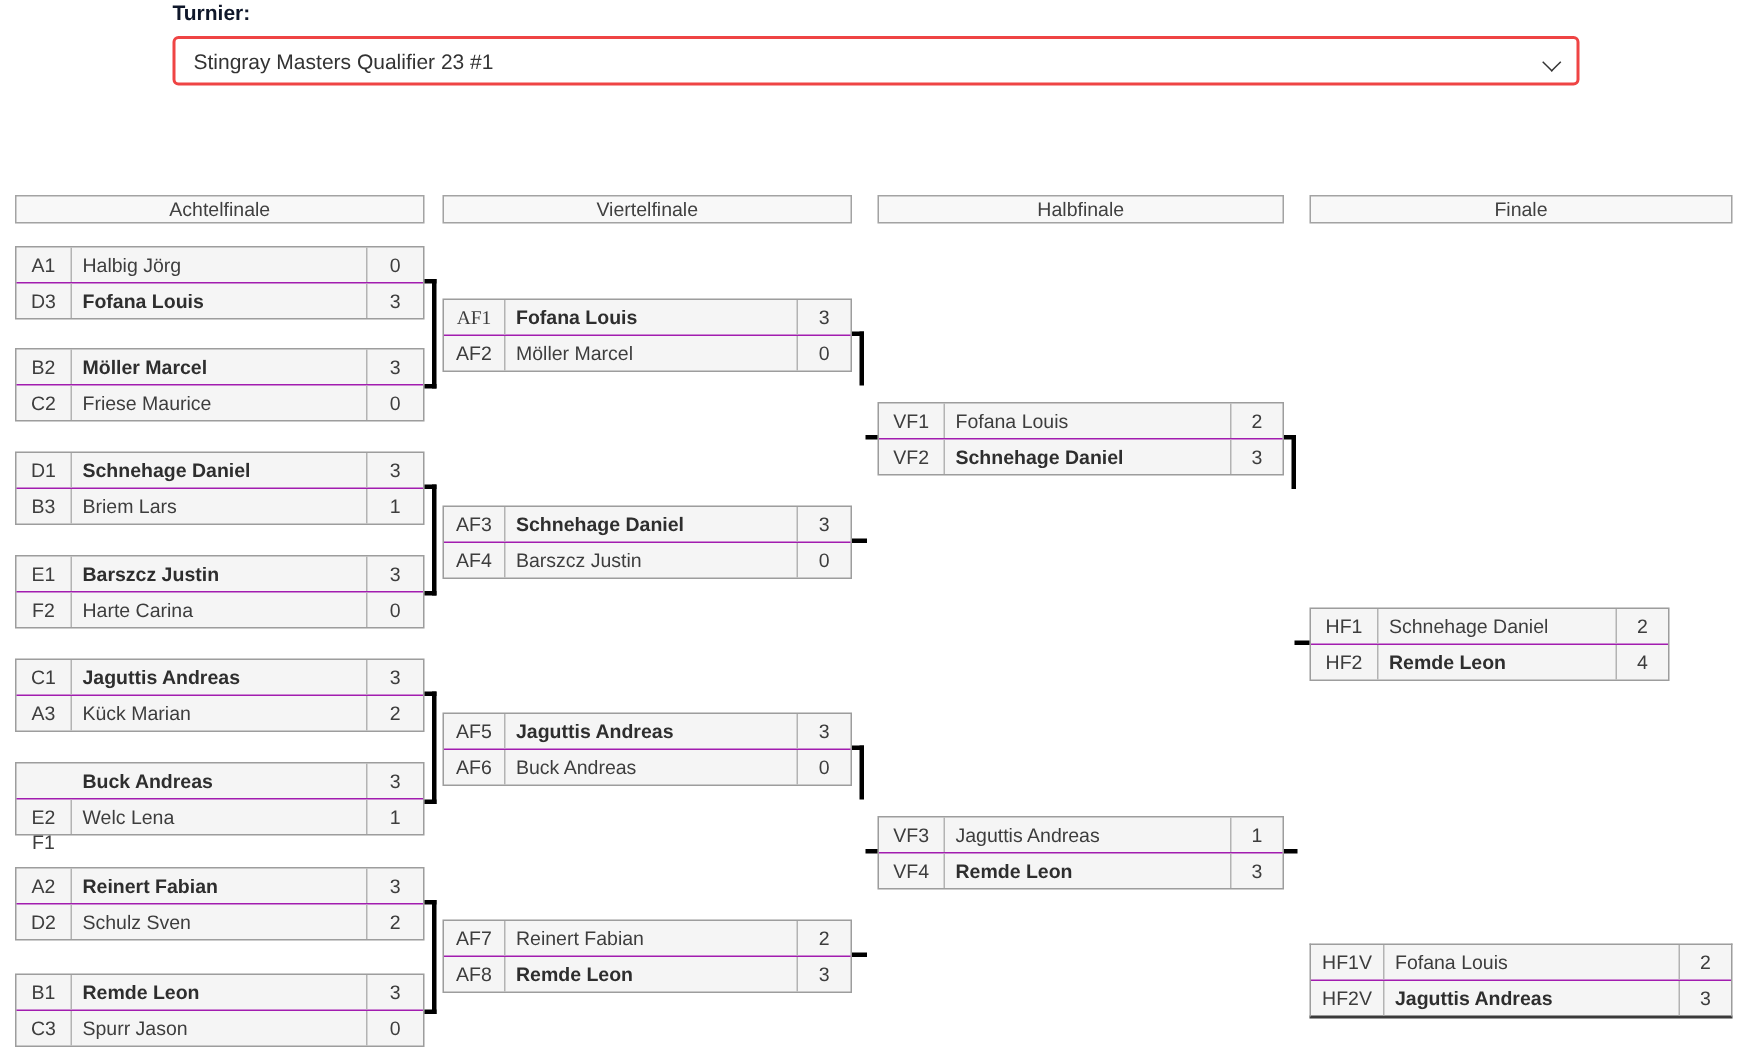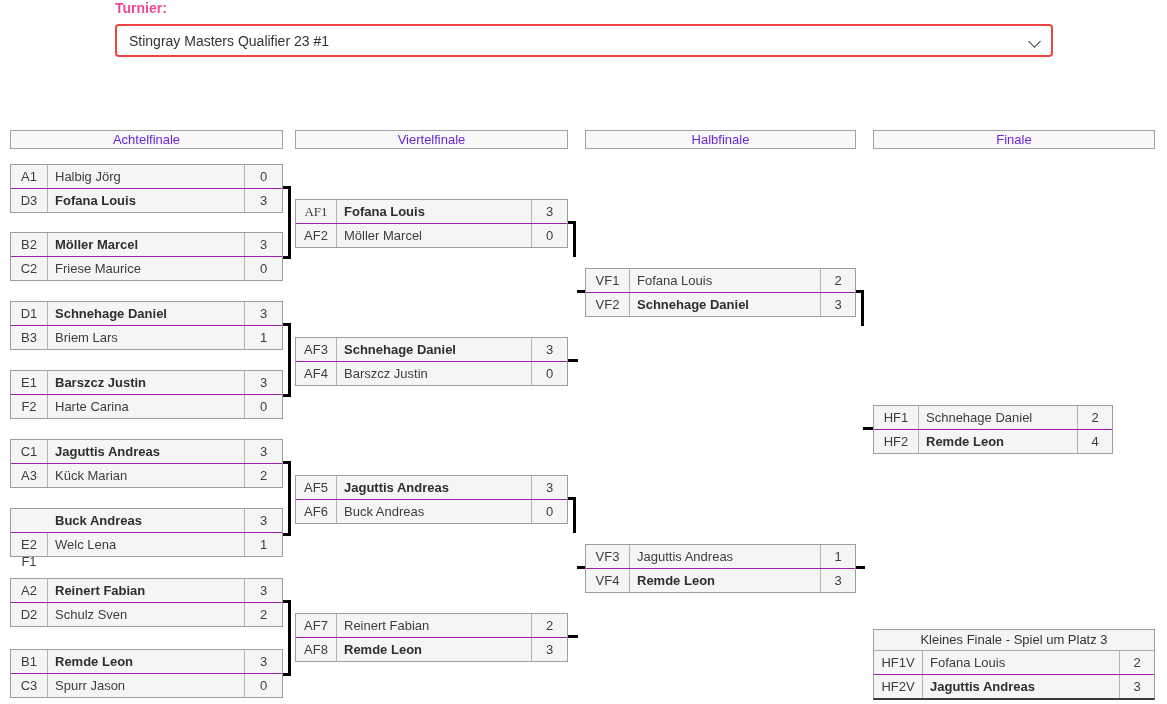--- a/index.html
+++ b/index.html
@@ -1,34 +1,34 @@
 <!DOCTYPE html>
 <html><head>
 <meta charset="utf-8">
 <style>
   html,body{margin:0;padding:0;background:#fff;}
   #app{position:relative;width:1167px;height:704px;background:#fff;
        font-family:"Liberation Sans",sans-serif;color:#3d3d3d;overflow:hidden;}
 
   
-  .turnier-label{position:absolute;left:115px;top:0px;font-size:14px;font-weight:bold;color:#ec4899;}
+  .turnier-label{position:absolute;left:115px;top:0px;font-size:14px;font-weight:bold;color:#0f172a;}
   .select{position:absolute;left:115px;top:24px;width:938px;height:33px;box-sizing:border-box;
           background:#fff;border:2px solid #ef4444;border-radius:4px;font-size:14px;color:#333;
           line-height:31px;padding:0 12px;cursor:pointer;}
   .select .caret{position:absolute;right:12px;top:11px;width:8px;height:8px;
           border-right:1.5px solid #333;border-bottom:1.5px solid #333;transform:rotate(45deg);}
   .tabbar{position:absolute;left:115px;top:60px;width:938px;height:47px;background:#f7f7f7;}
   .tab{position:absolute;top:0;height:47px;display:flex;align-items:center;gap:5px;
        padding:0 20px;font-size:14px;color:#9a9a9a;cursor:pointer;box-sizing:border-box;}
   .tab.active{background:#e7e7e7;color:#474747;}
   .tab svg{display:block;}
 
   
   .roundhdr{position:absolute;top:130px;height:19px;box-sizing:border-box;background:#f8f8f8;
-            border:1px solid #a3a3a3;font-size:13px;color:#6d28d9;text-align:center;line-height:17px;}
+            border:1px solid #a3a3a3;font-size:13px;color:#404040;text-align:center;line-height:17px;}
   .hdr0{left:10px;width:273px;}
   .hdr1{left:295px;width:273px;}
   .hdr2{left:585px;width:271px;}
   .hdr3{left:873px;width:282px;}
 
   
   .match{position:absolute;box-sizing:border-box;border:1px solid #9d9d9d;background:#f5f5f5;}
   .mrow{display:flex;align-items:center;height:23px;font-size:13px;color:#3d3d3d;}
   .mrow + .mrow{border-top:1px solid #a21caf;}
   .mrow.winner .pname{font-weight:bold;color:#2e2e2e;}
@@ -239,21 +239,20 @@
           <span class="pname">Schnehage Daniel</span>
           <span class="scell" style="width: 34px;">2</span>
         </div>
         <div class="mrow winner">
           <span class="ccell" style="width: 44px;">HF2</span>
           <span class="pname">Remde Leon</span>
           <span class="scell" style="width: 34px;">4</span>
         </div>
       </div>
       <div class="match third" style="left: 873px; top: 629px; width: 282px;">
-        <div class="thdr">Kleines Finale - Spiel um Platz 3</div>
         <div class="mrow">
           <span class="ccell" style="width: 48px;">HF1V</span>
           <span class="pname">Fofana Louis</span>
           <span class="scell" style="width: 34px;">2</span>
         </div>
         <div class="mrow winner">
           <span class="ccell" style="width: 48px;">HF2V</span>
           <span class="pname">Jaguttis Andreas</span>
           <span class="scell" style="width: 34px;">3</span>
         </div>

